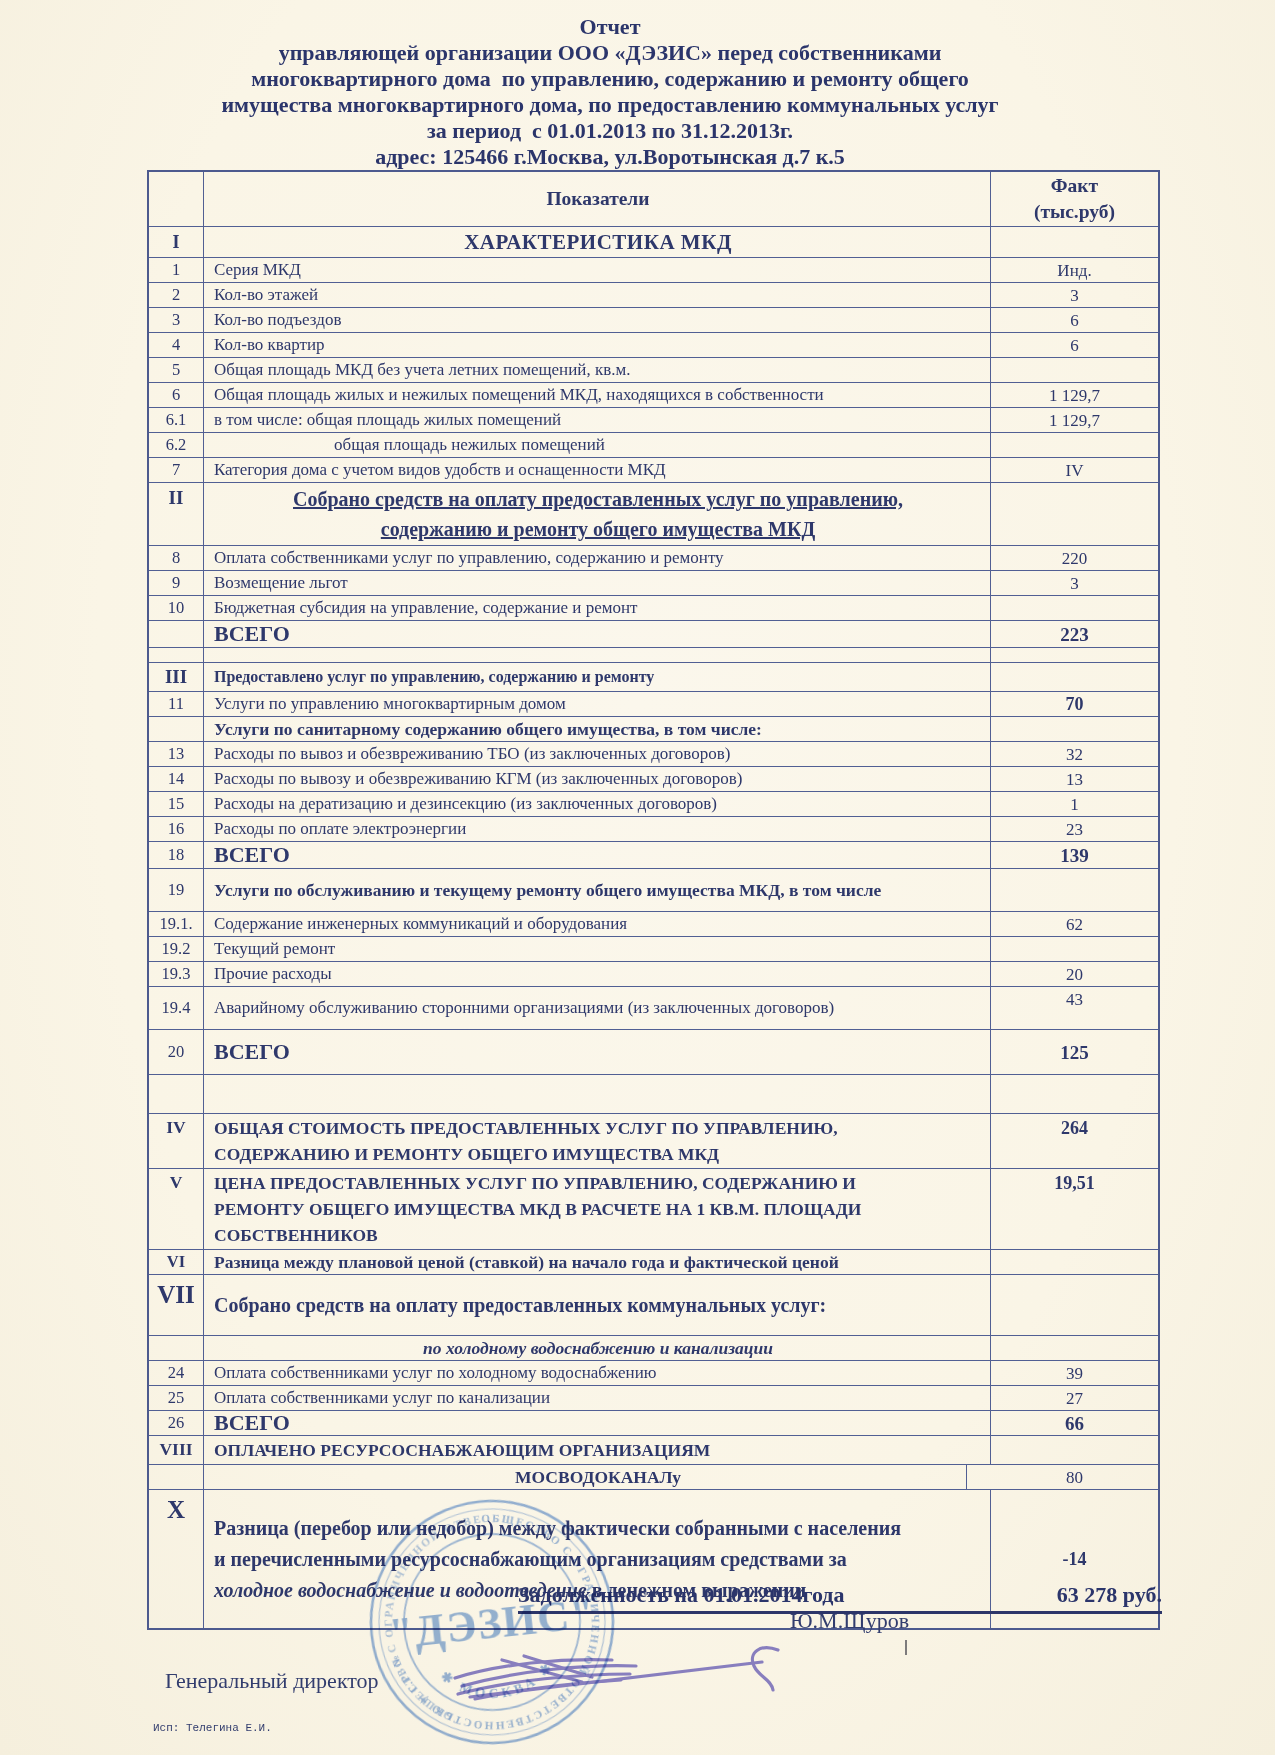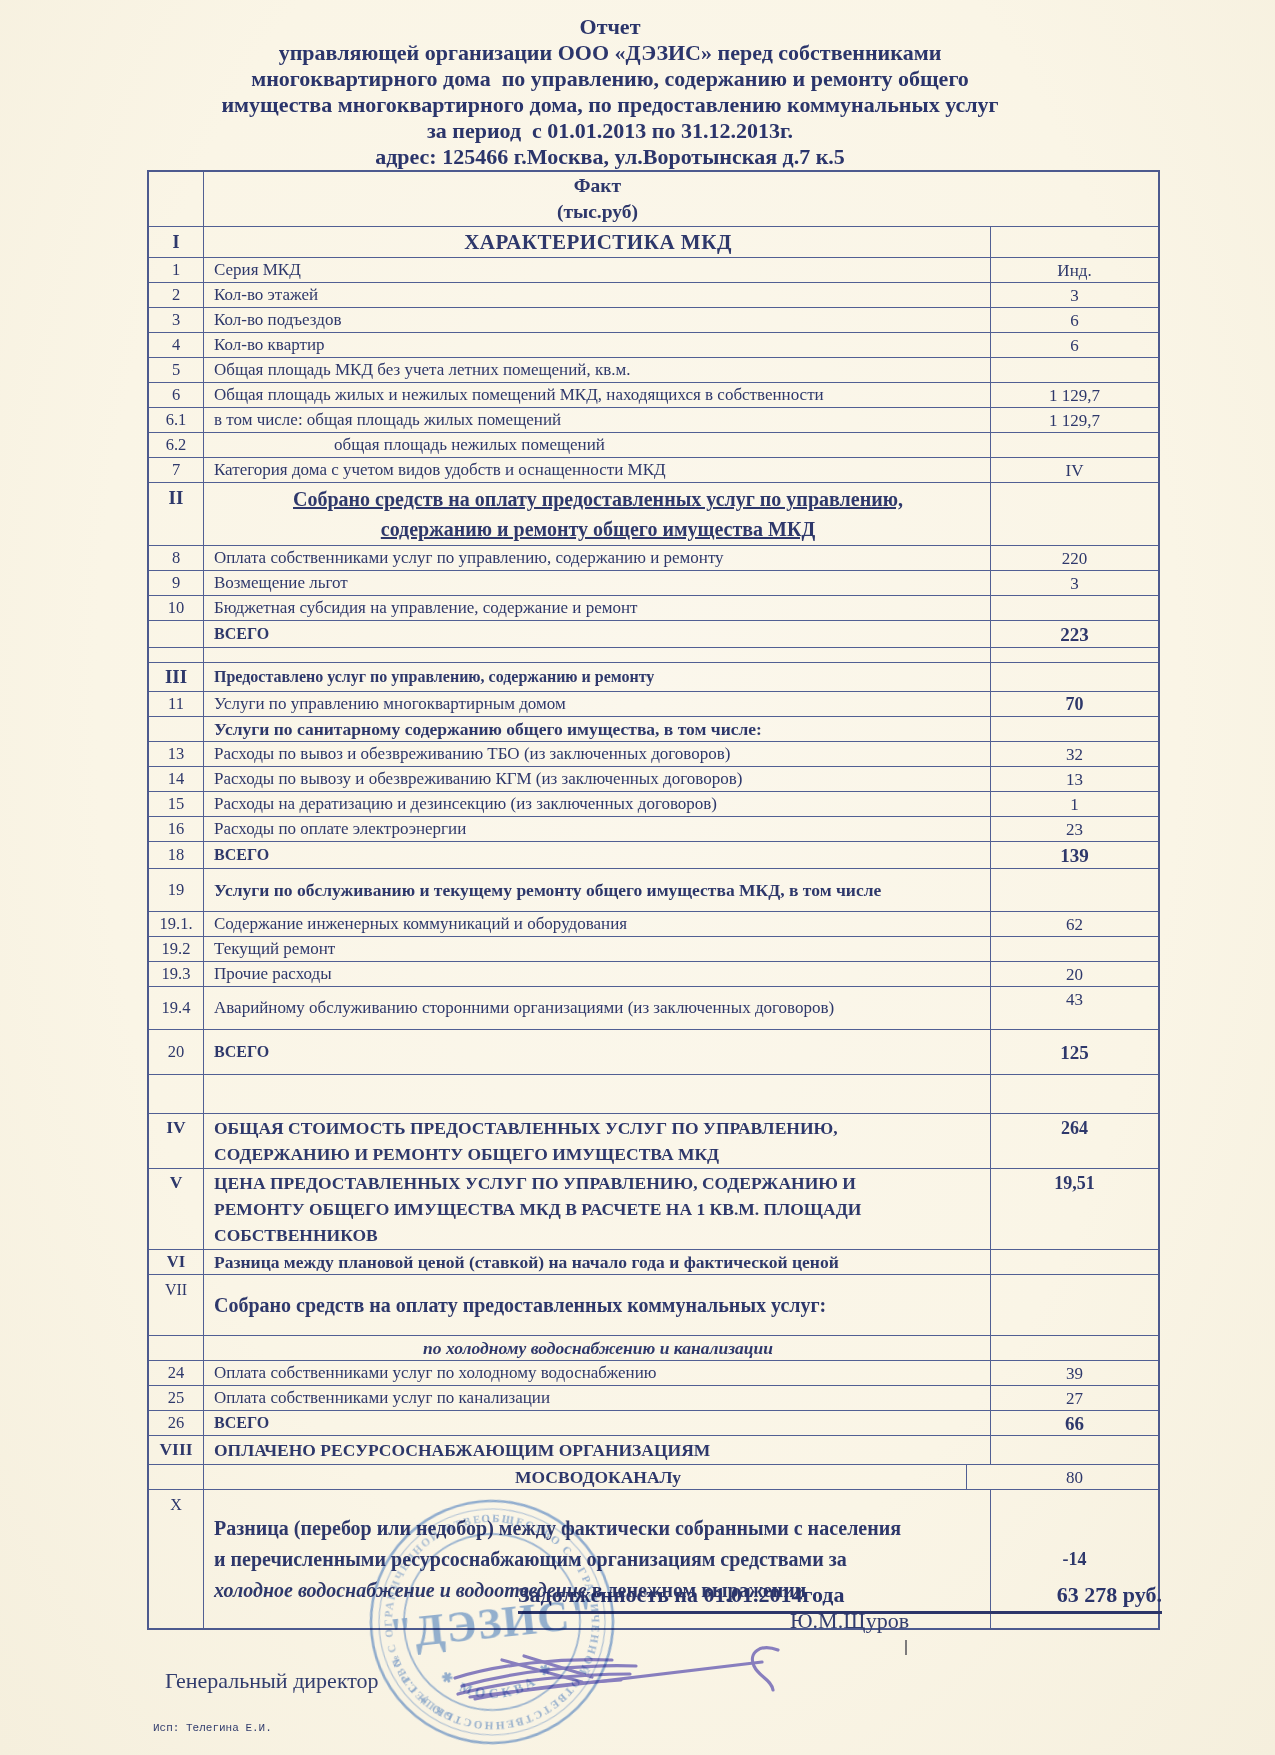--- a/index.html
+++ b/index.html
@@ -31,26 +31,26 @@
   .colhead .c-label{justify-content:center; font-weight:bold; font-size:19.5px;}
   .colhead .c-fact{font-weight:bold; font-size:19.5px; line-height:26px;}
   .roman .c-num{font-weight:bold; font-size:18px;}
   .roman .c-label{justify-content:center; font-weight:bold; font-size:21px; letter-spacing:.5px;}
   .sec-center .c-num{font-weight:bold; font-size:19px; align-items:flex-start; padding-top:4px;}
   .sec-center .c-label{justify-content:center; text-align:center; font-weight:bold; font-size:20px; line-height:30px;}
   .sec-left .c-num{font-weight:bold; font-size:19px;}
   .sec-left .c-label{font-weight:bold; font-size:16px;}
   .subbold .c-label{font-weight:bold; font-size:17.5px; line-height:22px;align-items:center;}
   .rn .c-num{font-weight:bold;}
-  .total .c-label{font-weight:bold; font-size:16px;}
+  .total .c-label{font-weight:bold; font-size:22px;}
   .total .c-fact{font-weight:bold; font-size:19px;}
   .caps .c-num{font-weight:bold; font-size:17.5px; align-items:flex-start; padding-top:3px;}
   .caps .c-label{font-weight:bold; font-size:17.5px; line-height:26px;}
   .caps .c-fact{font-weight:bold; font-size:18px; justify-content:flex-start; padding-top:4px;}
-  .bigleft .c-num{font-weight:normal; font-size:16px; align-items:flex-start; padding-top:6px;}
+  .bigleft .c-num{font-weight:bold; font-size:25px; align-items:flex-start; padding-top:6px;}
   .bigleft .c-label{font-weight:bold; font-size:20px; line-height:31px;}
   .xrow .c-fact{font-weight:bold; font-size:18px; justify-content:center;}
   .xrow em{font-style:italic;}
   .subitalic .c-label{justify-content:center; font-weight:bold; font-style:italic; font-size:17.5px;}
   .centerbold .c-label{justify-content:center; font-weight:bold; font-size:17.5px;}
   .fb .c-fact{font-weight:bold; font-size:18px;}
   .indent .c-label{padding-left:130px;}
   .vt .c-fact{justify-content:flex-start; padding-top:2px;}
   
   .debt-line{
@@ -76,20 +76,23 @@
     <div>управляющей организации ООО «ДЭЗИС» перед собственниками</div>
     <div>многоквартирного дома  по управлению, содержанию и ремонту общего</div>
     <div>имущества многоквартирного дома, по предоставлению коммунальных услуг</div>
     <div>за период  с 01.01.2013 по 31.12.2013г.</div>
     <div>адрес: 125466 г.Москва, ул.Воротынская д.7 к.5</div>
   </div>
 
   <div class="report-table">
       <div class="tr colhead" style="min-height: 54px;">
         <div class="td c-num"></div>
+        <div class="td c-label">
+          <span class="lbl">Показатели</span>
+        </div>
         <div class="td c-fact">
           <div>Факт</div>
           <div>(тыс.руб)</div>
         </div>
       </div>
       <div class="tr roman" style="min-height: 30px;">
         <div class="td c-num">I</div>
         <div class="td c-label">
           <span class="lbl">ХАРАКТЕРИСТИКА МКД</span>
         </div>

